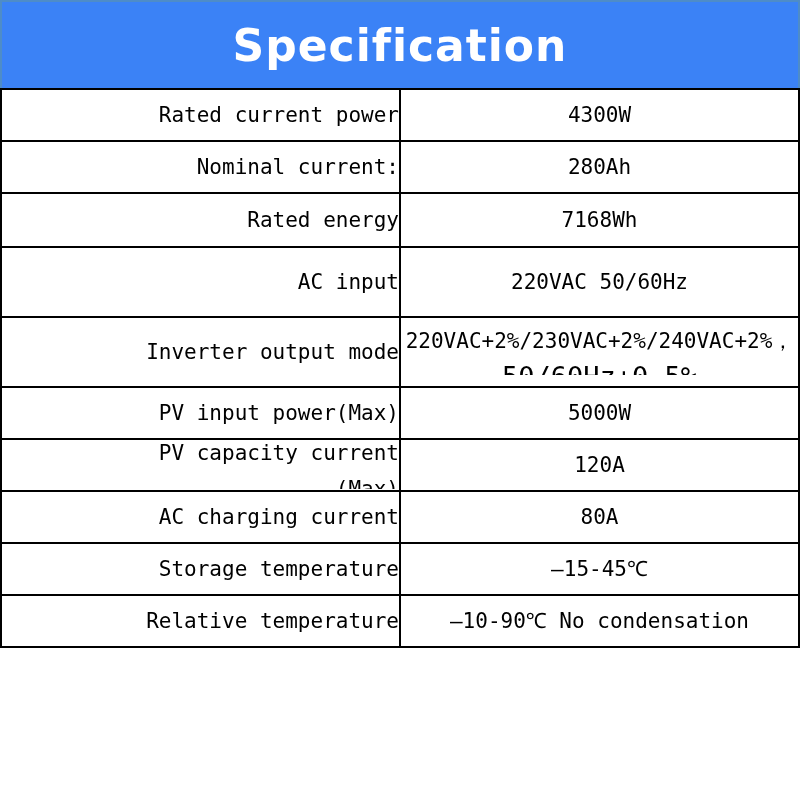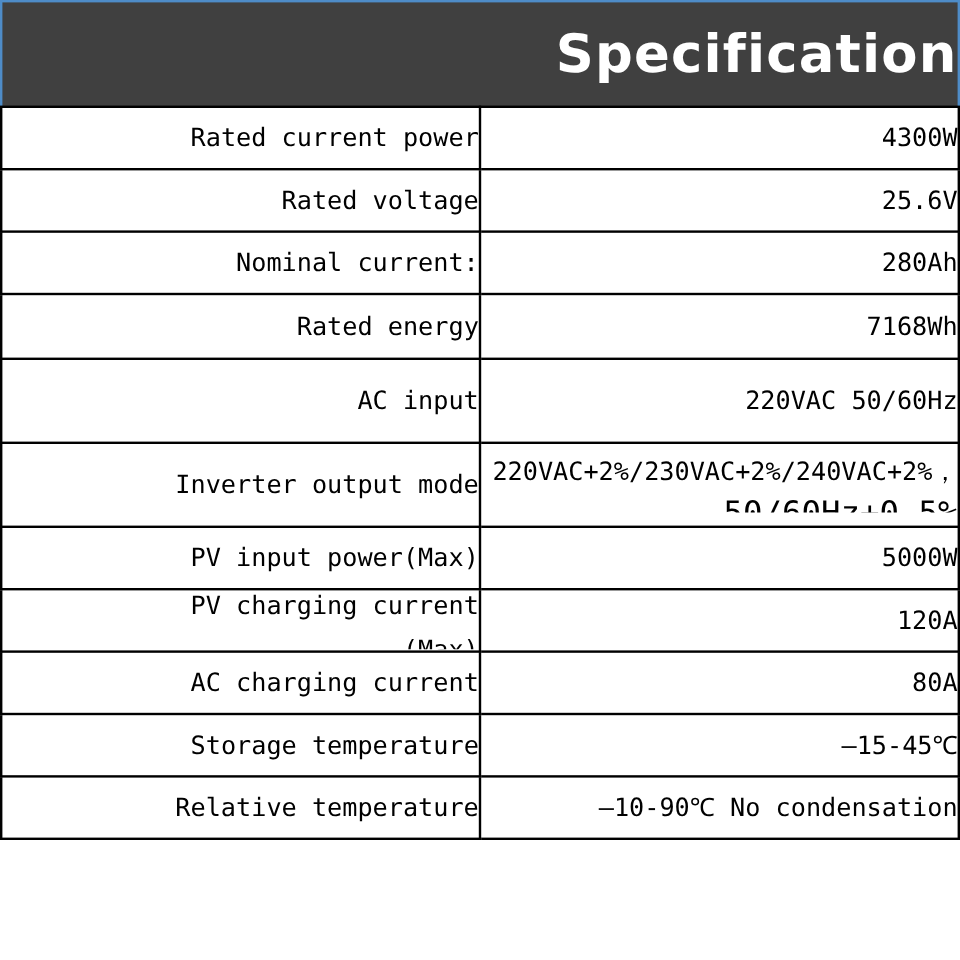--- a/index.html
+++ b/index.html
@@ -23,44 +23,44 @@
     width: 800px;
     border-collapse: collapse;
     table-layout: fixed;
   }
   .spec-table td {
     border: 2px solid #000000;
     padding: 0;
     vertical-align: middle;
   }
   .title-cell {
-    background: #404040;
+    background: #3b82f6;
     color: #ffffff;
     font-family: "DejaVu Sans", sans-serif;
     font-weight: bold;
     font-size: 44px;
-    text-align: right;
+    text-align: center;
     height: 86px;
     letter-spacing: 1px;
     border-left: 2px solid #4e8cc8 !important;
     border-right: 2px solid #4e8cc8 !important;
     border-top: 2px solid #4e8cc8 !important;
   }
   .label-cell {
     width: 336px;
     text-align: right;
     padding-right: 2px;
     font-size: 21px;
     line-height: 1.15;
     color: #000000;
     white-space: nowrap;
     overflow: hidden;
   }
   .value-cell {
-    text-align: right;
+    text-align: center;
     padding-left: 4px;
     font-size: 21px;
     line-height: 1.15;
     color: #000000;
     overflow: hidden;
     white-space: nowrap;
   }
   .row-h-sm td { height: 50px; }
   .row-h-md td { height: 52px; }
   .row-h-lg td { height: 68px; }
@@ -96,24 +96,20 @@
   <table class="spec-table">
     <tbody>
         <tr>
       <td class="title-cell" colspan="2">Specification</td>
     </tr>
     <tr class="row-h-sm">
       <td class="label-cell">Rated current power</td>
       <td class="value-cell">4300W</td>
     </tr>
     <tr class="row-h-sm">
-      <td class="label-cell">Rated voltage</td>
-      <td class="value-cell">25.6V</td>
-    </tr>
-    <tr class="row-h-sm">
       <td class="label-cell">Nominal current:</td>
       <td class="value-cell">280Ah</td>
     </tr>
     <tr class="row-h-md">
       <td class="label-cell">Rated energy</td>
       <td class="value-cell">7168Wh</td>
     </tr>
     <tr class="row-h-lg">
       <td class="label-cell">AC input</td>
       <td class="value-cell">220VAC 50/60Hz</td>
@@ -124,21 +120,21 @@
         <div class="clip-wrap">220VAC+2%/230VAC+2%/240VAC+2%，</div>
         <span class="value-sub">50/60Hz+0.5%</span>
       </td>
     </tr>
     <tr class="row-h-sm">
       <td class="label-cell">PV input power(Max)</td>
       <td class="value-cell">5000W</td>
     </tr>
     <tr class="row-h-sm">
       <td class="label-cell">
-        <div class="clip-wrap-label">PV charging current</div>
+        <div class="clip-wrap-label">PV capacity current</div>
         <span class="label-sub">(Max)</span>
       </td>
       <td class="value-cell">120A</td>
     </tr>
     <tr class="row-h-sm">
       <td class="label-cell">AC charging current</td>
       <td class="value-cell">80A</td>
     </tr>
     <tr class="row-h-sm">
       <td class="label-cell">Storage temperature</td>

